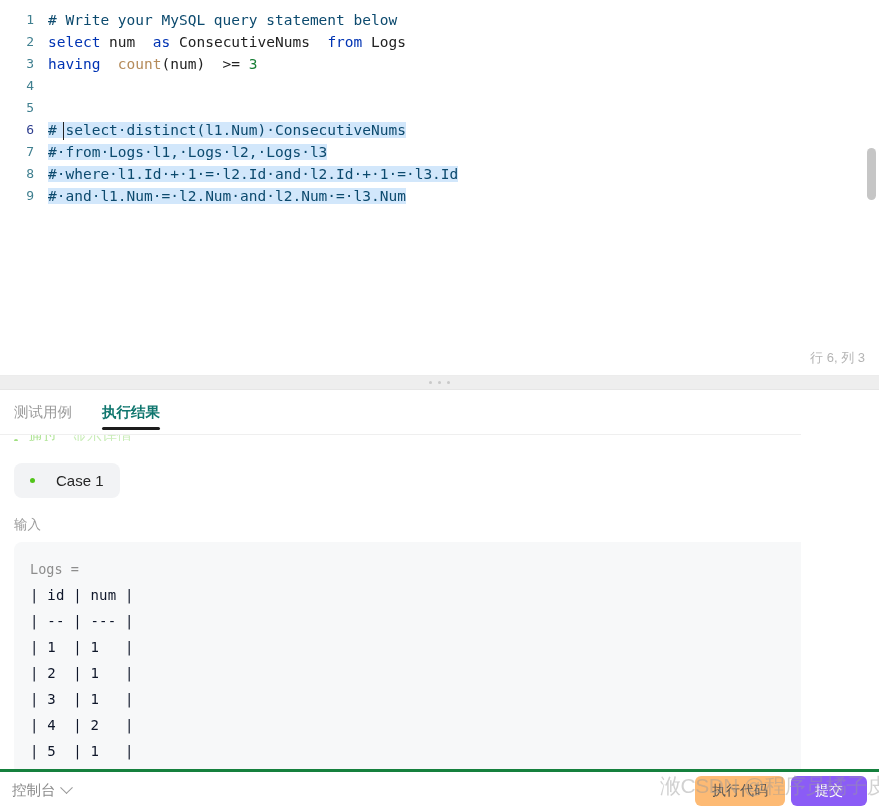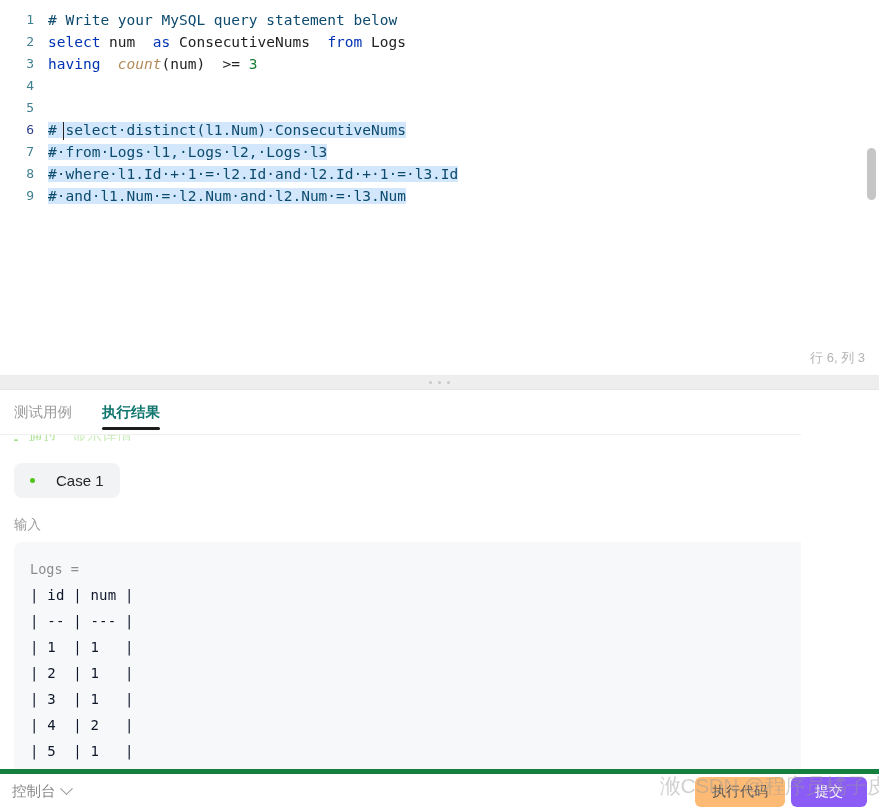--- a/index.html
+++ b/index.html
@@ -25,21 +25,21 @@
   .code-line { display:flex; height:22px; align-items:center; white-space:pre; }
   .ln {
     width: 34px; min-width:34px; text-align:right;
     color:#3f7f8f; font-size:13px;
     font-family:"DejaVu Sans Mono","Liberation Mono",monospace;
     -webkit-user-select:none; user-select:none;
   }
   .code-line.current .ln { color:#2f3f8f; }
   .code-content { padding-left:14px; white-space:pre; }
   .tok-kw   { color:#0033b3; }
-  .tok-fn   { color:#b58b5a;font-style:italic; }
+  .tok-fn   { color:#b58b5a; }
   .tok-num  { color:#1a7f37; }
   .tok-id   { color:#222222; }
   .tok-cmt  { color:#0c4a6e; }
   .sel { background:#d2e7fb; }
 
   .caret {
     position:absolute; left:63px; top:122px; width:1px; height:18px;
     background:#222;
   }
 
@@ -130,21 +130,21 @@
     padding: 14px 16px 10px 16px;
     font-family:"DejaVu Sans Mono","Liberation Mono",monospace;
     font-size:14px; line-height:26px; color:#333;
   }
   .io-box .var { color:#8d8d8d; font-size:13.5px; }
   .io-box .trow { white-space:pre; color:#0f172a; letter-spacing:0.2px; }
 
   
   .bottombar {
     position:absolute; left:0; bottom:0; width:879px; height:40px;
-    background:#fff; border-top:5px solid #15803d;
+    background:#fff; border-top:3px solid #15803d;
     display:flex; align-items:center; padding:0 12px;
   }
   .console-btn {
     display:flex; align-items:center; gap:6px;
     font-size:14.5px; color:#8a8a8a; cursor:pointer;
   }
   .chev { display:inline-block; width:9px; height:9px;
     border-right:1.6px solid #9a9a9a; border-bottom:1.6px solid #9a9a9a;
     transform: rotate(45deg) translate(-2px,-2px); }
   .btn-group { margin-left:auto; display:flex; align-items:center; gap:6px; }

